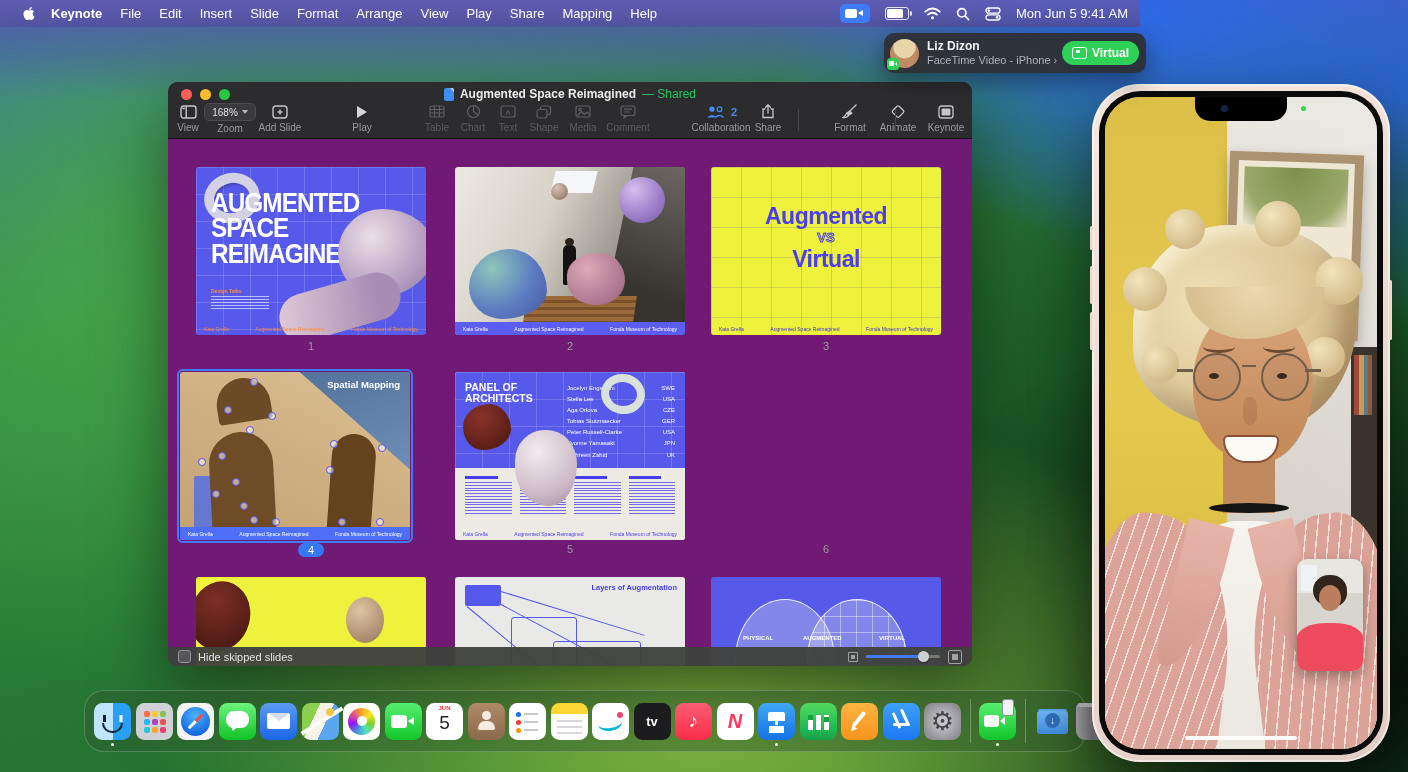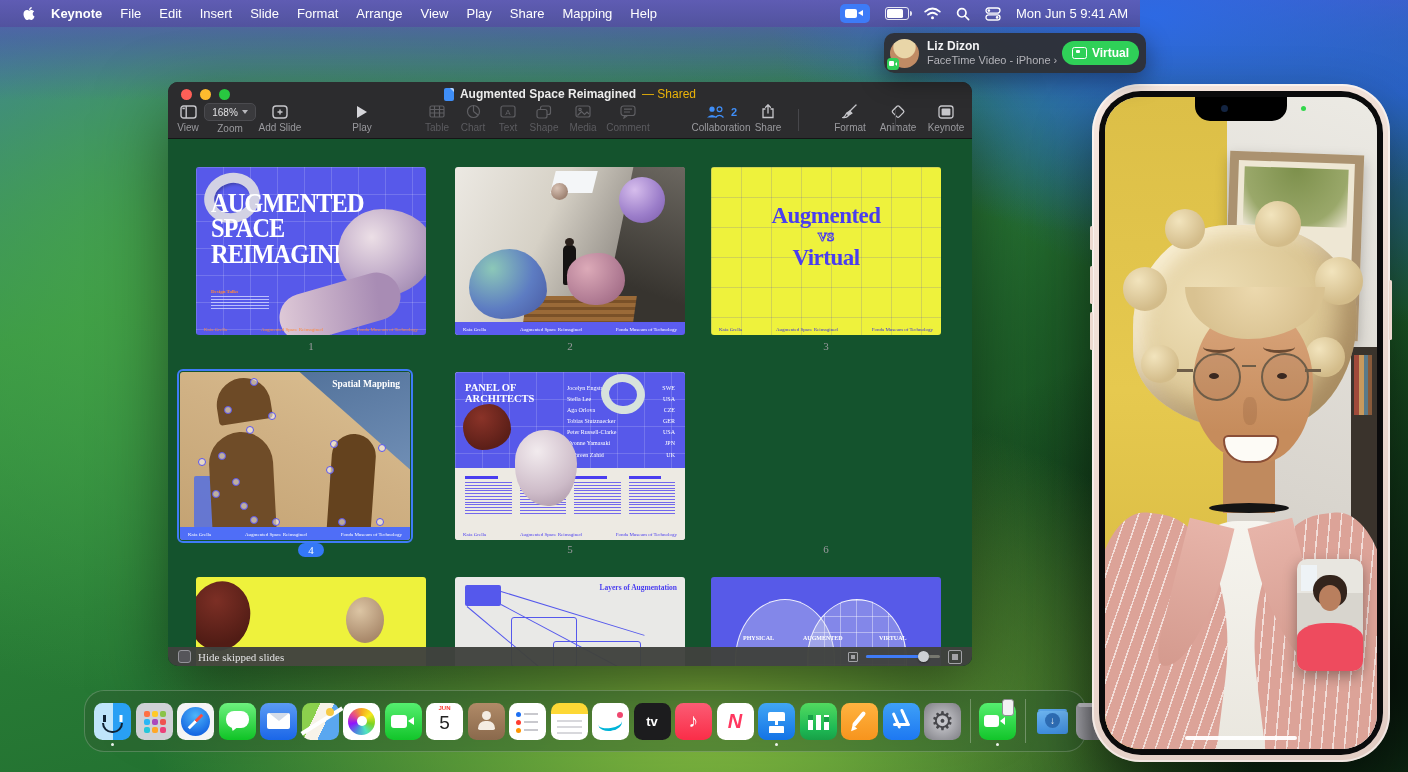--- a/index.html
+++ b/index.html
@@ -57,34 +57,34 @@
   .window{position:absolute;left:168px;top:82px;width:804px;height:584px;border-radius:10px;overflow:hidden;
     box-shadow:0 30px 70px rgba(0,0,0,.5);background:#1d1d1f;z-index:10;}
   .chrome{position:absolute;top:0;left:0;right:0;height:56px;background:#2c2c2e;border-bottom:1px solid #151516;}
   .tl{position:absolute;top:7px;left:13px;display:flex;gap:8px;}
   .tl i{width:11px;height:11px;border-radius:50%;display:block;}
   .tl-r{background:#ff5f57;} .tl-y{background:#febc2e;} .tl-g{background:#28c840;}
   .title-row{position:absolute;top:5px;left:0;right:0;display:flex;justify-content:center;align-items:center;gap:6px;font-size:12px;}
   .doc-icn{width:10px;height:13px;background:#3f8ef7;border-radius:2px;position:relative;}
   .doc-icn::after{content:"";position:absolute;right:0;top:0;border-top:4px solid #bcd7fb;border-left:4px solid transparent;border-radius:0 2px 0 0;}
   .t-main{color:#ececec;font-weight:700;}
-  .t-shared{color:#eab308;}
+  .t-shared{color:#22c55e;}
   .toolbar{position:absolute;top:21px;left:0;right:0;height:35px;}
   .tbi{position:absolute;top:0;width:84px;display:flex;flex-direction:column;align-items:center;gap:2px;}
   .tbi .ig{height:17px;display:flex;align-items:center;justify-content:center;}
   .tbi .lbl{font-size:10px;color:#9a9a9e;white-space:nowrap;}
   .tbi.dis .lbl{color:#5c5c60;}
   .zoom-pill{display:flex;align-items:center;gap:4px;height:16px;padding:0 7px;background:#3a3a3d;border:1px solid #4b4b4f;border-radius:5px;color:#e2e2e4;font-size:10px;}
   .caret{width:0;height:0;border-left:3.5px solid transparent;border-right:3.5px solid transparent;border-top:4px solid #b8b8bc;}
   .play-tri{width:0;height:0;border-top:6px solid transparent;border-bottom:6px solid transparent;border-left:10px solid #d6d6da;}
   .tb-sep{position:absolute;top:6px;width:1px;height:22px;background:#47474b;}
   .collab-cnt{color:#3f8ef7;font-weight:700;font-size:11px;margin-left:4px;}
 
   
-  .canvas{position:absolute;top:57px;left:0;right:0;bottom:0;background:#14532d;overflow:hidden;font-family:Liberation Serif, serif;}
+  .canvas{position:absolute;top:57px;left:0;right:0;bottom:0;background:#701a75;overflow:hidden;}
   .thumb{position:absolute;width:230px;height:168px;border-radius:3px;overflow:hidden;}
   .thumb.sel{outline:2px solid #3f7bf7;outline-offset:1px;}
   .num{position:absolute;width:230px;text-align:center;font-size:11px;color:#9a9a9e;}
   .num .pill{display:inline-block;background:#3478f6;color:#fff;border-radius:9px;padding:1px 10px;}
   .grid-w::before{content:"";position:absolute;inset:0;
     background-image:linear-gradient(rgba(255,255,255,.16) 1px,transparent 1px),linear-gradient(90deg,rgba(255,255,255,.16) 1px,transparent 1px);
     background-size:27px 27px;}
   .grid-d::before{content:"";position:absolute;inset:0;
     background-image:linear-gradient(rgba(58,48,210,.16) 1px,transparent 1px),linear-gradient(90deg,rgba(58,48,210,.16) 1px,transparent 1px);
     background-size:30px 30px;}

